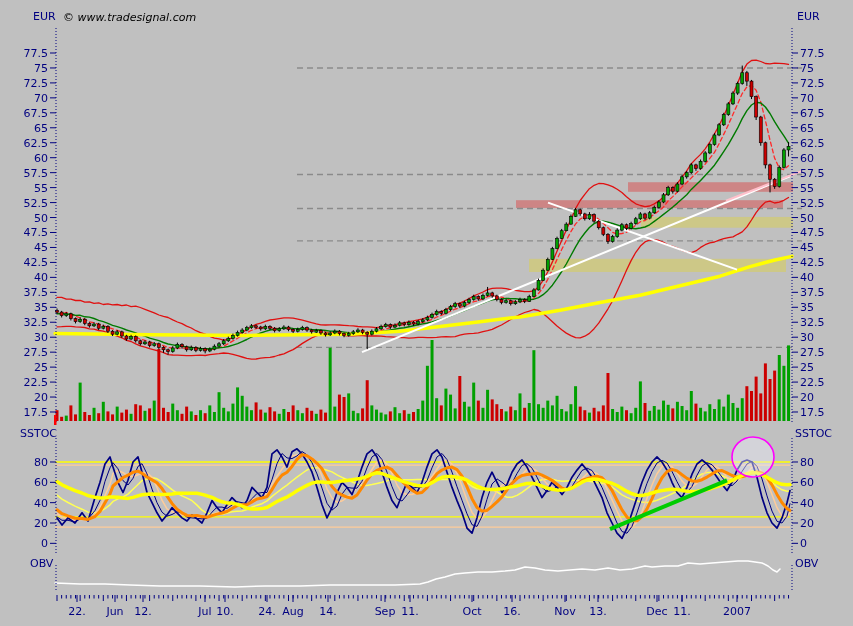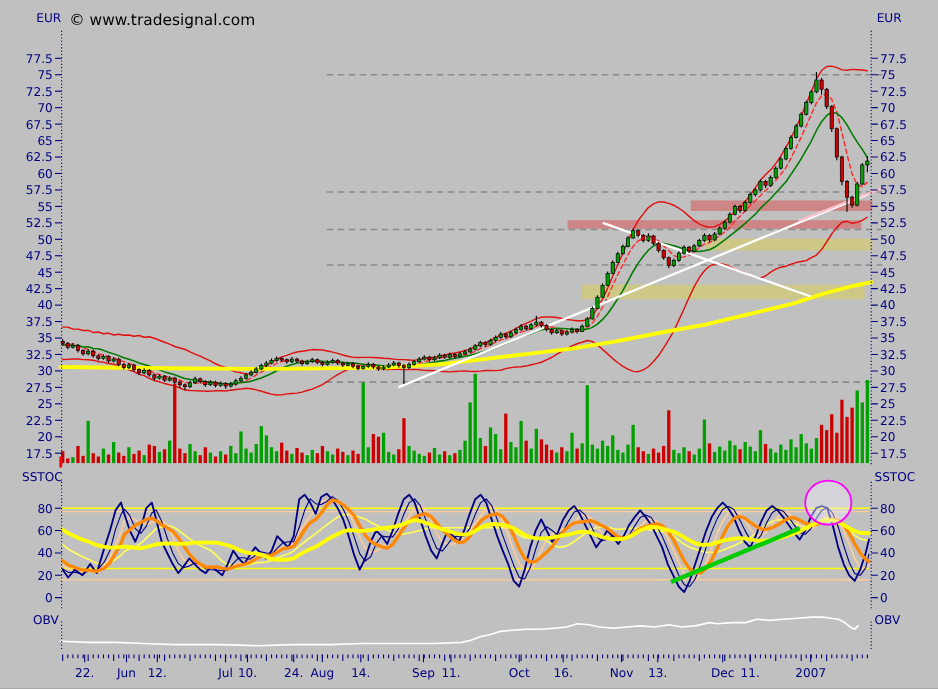--- a/index.html
+++ b/index.html
@@ -1,18 +1,18 @@
 <!DOCTYPE html>
 <html><head>
 <meta charset="utf-8">
 <style>
   html,body{margin:0;padding:0;background:#9a9a9a;font-family:"DejaVu Sans","Liberation Sans",sans-serif;}
   .screen{position:relative;width:853px;height:626px;background:#c0c0c0;overflow:hidden;}
   .lbl{position:absolute;font-size:11px;color:#000080;white-space:nowrap;}
-  .copy{position:absolute;font-size:14px;color:#000000;white-space:nowrap;}
+  .copy{position:absolute;font-size:11px;color:#000000;white-space:nowrap;font-style:italic;}
   svg{position:absolute;left:0;top:0;}
   svg text{font-family:"DejaVu Sans","Liberation Sans",sans-serif;}
 </style>
 </head>
 <body>
 
 <div class="screen">
   <span class="lbl" style="left:33px;top:10px;">EUR</span>
   <span class="copy" style="left:63px;top:11px;">© www.tradesignal.com</span>
   <span class="lbl" style="left:797px;top:10px;">EUR</span>

